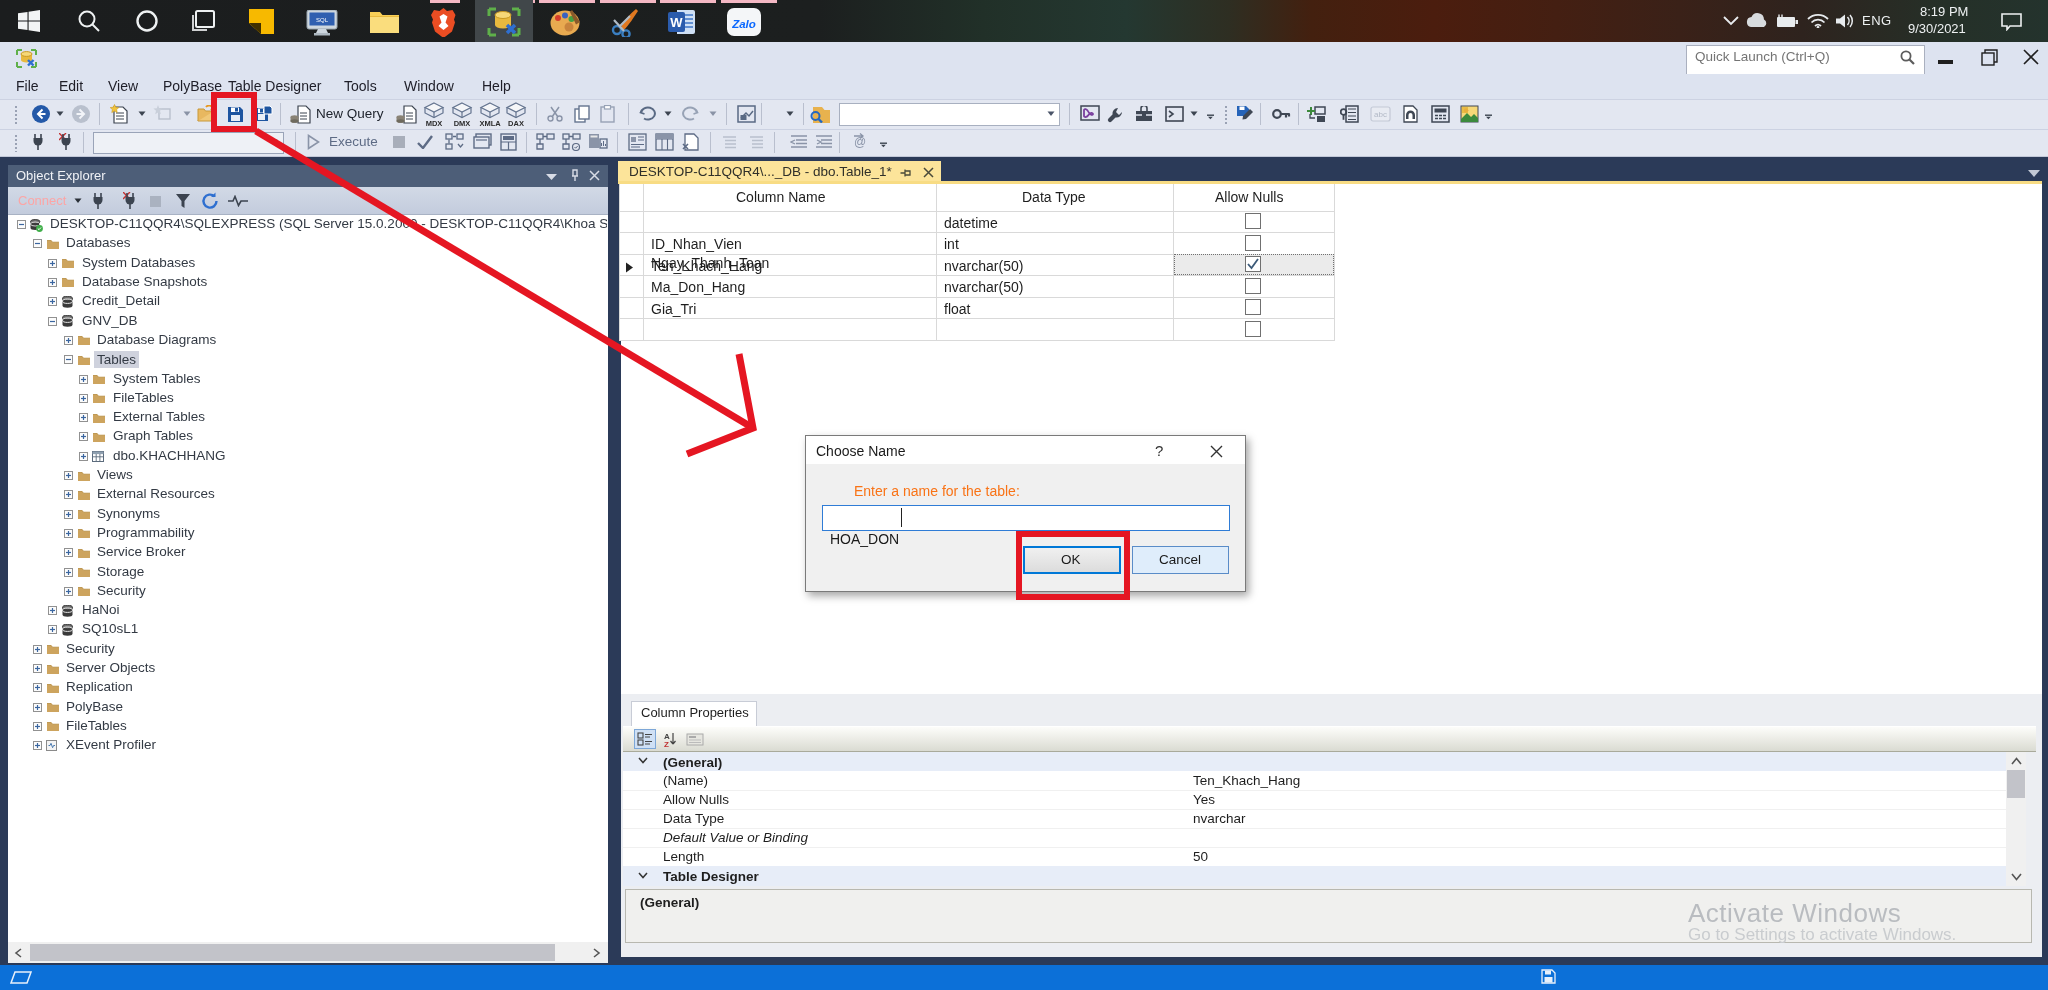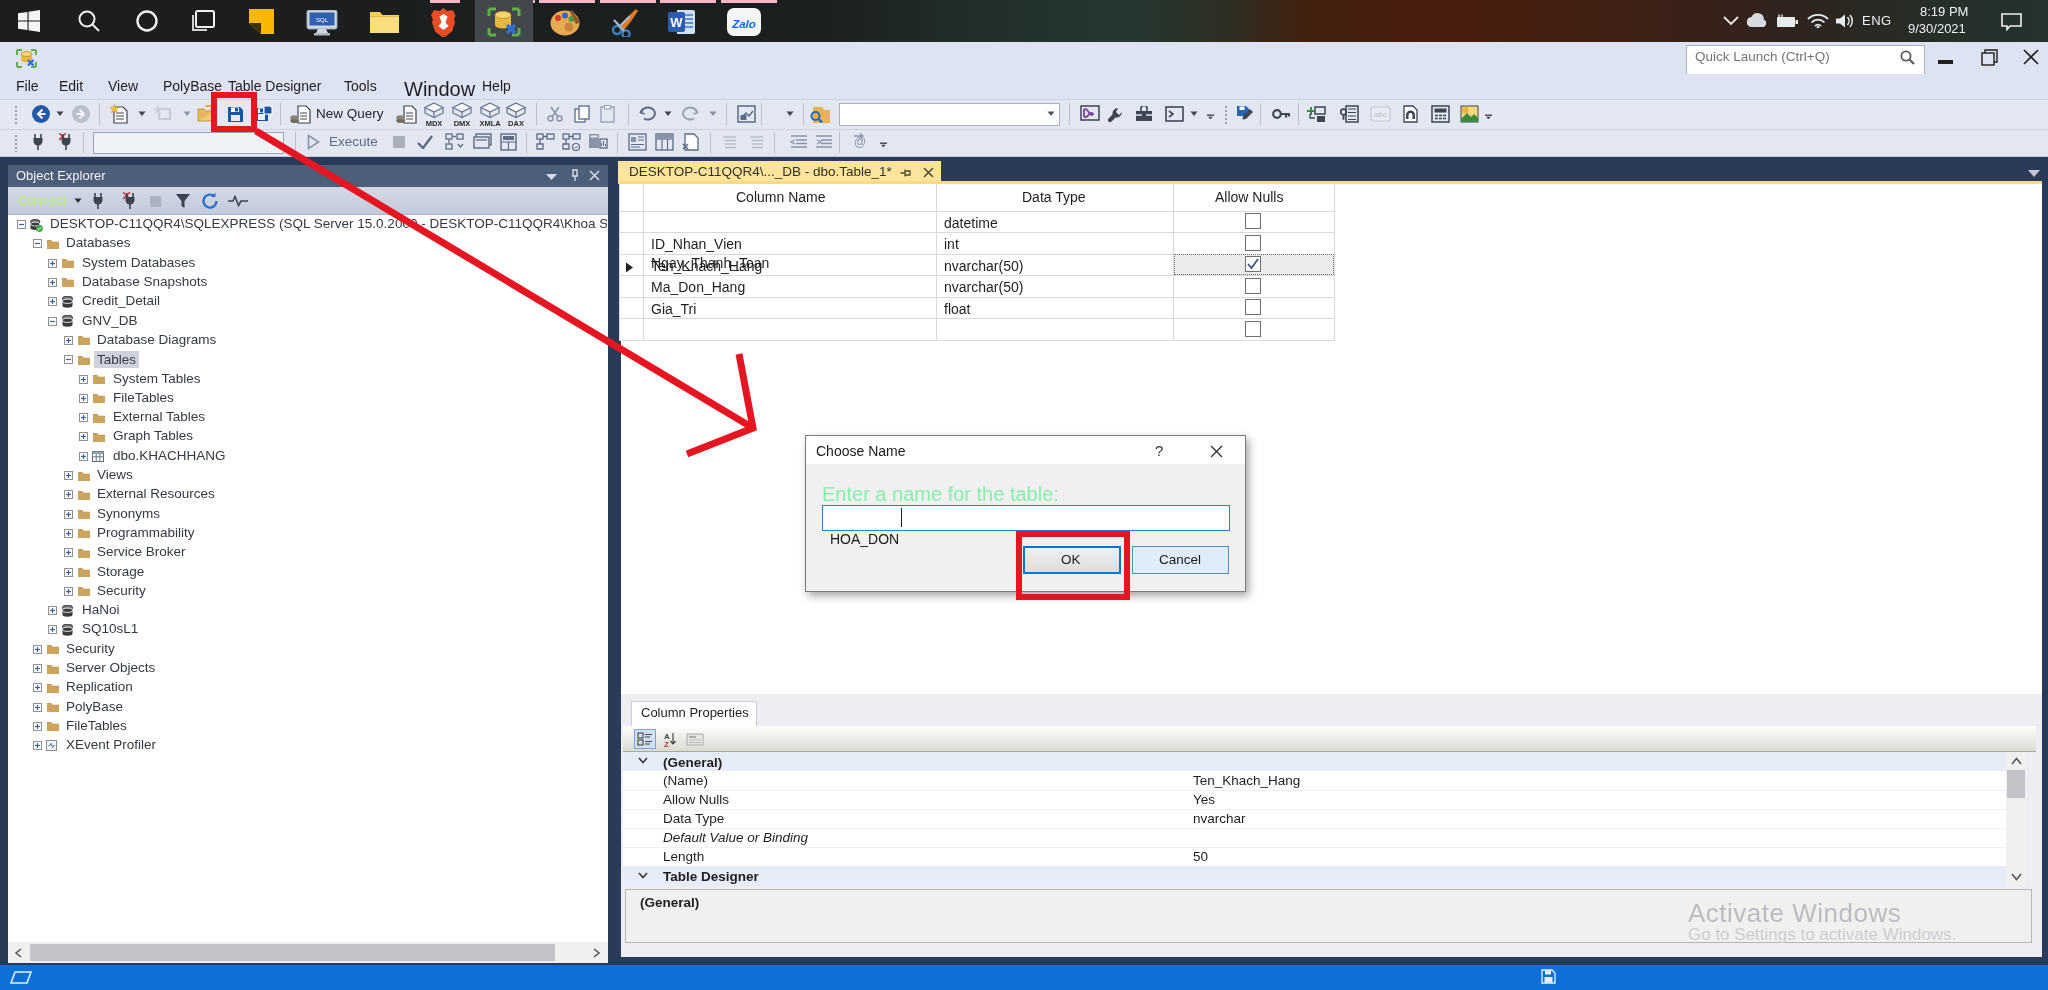--- a/index.html
+++ b/index.html
@@ -129,21 +129,21 @@
 <svg style="position:absolute;left:2023px;top:49px;" width="16" height="16" viewBox="0 0 16 16">
       <path d="M1 1 L15 15 M15 1 L1 15" stroke="#1f1f1f" stroke-width="1.6"></path>
     </svg>
 <div style="position:absolute;left:0;top:74px;width:2048px;height:25px;background:#dde3f0"></div>
 <div style="position:absolute;left:16px;top:78px;font-size:14px;color:#1e1e28;white-space:nowrap;">File</div>
 <div style="position:absolute;left:59px;top:78px;font-size:14px;color:#1e1e28;white-space:nowrap;">Edit</div>
 <div style="position:absolute;left:108px;top:78px;font-size:14px;color:#1e1e28;white-space:nowrap;">View</div>
 <div style="position:absolute;left:163px;top:78px;font-size:14px;color:#1e1e28;white-space:nowrap;">PolyBase</div>
 <div style="position:absolute;left:228px;top:78px;font-size:14px;color:#1e1e28;white-space:nowrap;">Table Designer</div>
 <div style="position:absolute;left:344px;top:78px;font-size:14px;color:#1e1e28;white-space:nowrap;">Tools</div>
-<div style="position:absolute;left:404px;top:78px;font-size:20px;color:#1e1e28;white-space:nowrap;">Window</div>
+<div style="position:absolute;left:404px;top:78px;font-size:14px;color:#1e1e28;white-space:nowrap;">Window</div>
 <div style="position:absolute;left:482px;top:78px;font-size:14px;color:#1e1e28;white-space:nowrap;">Help</div>
 <div style="position:absolute;left:0;top:99px;width:2048px;height:30px;background:#e3e7f1;border-top:1px solid #ccd2e2"></div>
 <div style="position:absolute;left:14px;top:105px;width:4px;height:19px;background-image:radial-gradient(circle,#9aa2b4 1px,transparent 1.2px);background-size:4px 4px"></div>
 <svg style="position:absolute;left:31px;top:104px;" width="20" height="20" viewBox="0 0 20 20">
       <g>
         <circle cx="10" cy="10" r="9" fill="#2459a8"></circle>
         <path d="M11.5 5.5 L7 10 l4.5 4.5 M7 10 h7.5" stroke="#fff" stroke-width="2" fill="none"></path>
       </g>
     </svg>
 <svg style="position:absolute;left:56px;top:111px;" width="8" height="6" viewBox="0 0 8 6">
@@ -468,21 +468,21 @@
 <svg style="position:absolute;left:546px;top:174px;" width="11" height="6" viewBox="0 0 11 6">
       <path d="M0 0 h11 L5.5 6 Z" fill="#d8dce6"></path>
     </svg>
 <svg style="position:absolute;left:570px;top:169px;" width="10" height="14" viewBox="0 0 10 14">
       <path d="M3 1 h4 v6 h-4 Z M2 7 h6 M5 7 v5" stroke="#d8dce6" stroke-width="1.4" fill="none"></path>
     </svg>
 <svg style="position:absolute;left:589px;top:170px;" width="11" height="11" viewBox="0 0 11 11">
       <path d="M1 1 L10 10 M10 1 L1 10" stroke="#d8dce6" stroke-width="1.5"></path>
     </svg>
 <div style="position:absolute;left:8px;top:187px;width:600px;height:28px;background:linear-gradient(#d2d9e6,#c3ccdd);border-bottom:1px solid #a8b2c4"></div>
-<div style="position:absolute;left:18px;top:193px;font-size:13px;color:#bef264;white-space:nowrap;text-align:center;">Connect</div>
+<div style="position:absolute;left:18px;top:193px;font-size:13px;color:#fca5a5;white-space:nowrap;text-align:center;">Connect</div>
 <svg style="position:absolute;left:74px;top:198px;" width="8" height="6" viewBox="0 0 8 6">
       <path d="M0.5 0.5 L4 5 L7.5 0.5 Z" fill="#2a3038"></path>
     </svg>
 <svg style="position:absolute;left:91px;top:192px;" width="15" height="18" viewBox="0 0 15 18">
       <path d="M4 5 v-4 M10 5 v-4" stroke="#3c4450" stroke-width="1.6"></path>
       <path d="M2.5 5 h9 v3 a4.5 4.5 0 0 1 -9 0 Z" fill="#3c4450"></path>
       <path d="M7 12 v5" stroke="#3c4450" stroke-width="1.6"></path>
     </svg>
 <svg style="position:absolute;left:123px;top:192px;" width="15" height="18" viewBox="0 0 15 18">
       <path d="M0 0 L7 7 M7 0 L0 7" stroke="#c03030" stroke-width="1.4" transform="translate(0,0)"></path>
@@ -912,21 +912,21 @@
       <rect x="4" y="1.5" width="6" height="4" fill="#e8f0fa"></rect>
       <rect x="3.5" y="8" width="8" height="5.5" fill="#e8f0fa"></rect>
     </svg>
 <div style="position:absolute;left:805px;top:435px;width:441px;height:157px;background:#f0f0f0;border:1px solid #7a7a7a;box-shadow:3px 4px 8px rgba(0,0,0,0.35)"></div>
 <div style="position:absolute;left:806px;top:436px;width:439px;height:28px;background:#fff"></div>
 <div style="position:absolute;left:816px;top:443px;font-size:14px;color:#1a1a1a;white-space:nowrap;">Choose Name</div>
 <div style="position:absolute;left:1155px;top:442px;font-size:15px;color:#333;white-space:nowrap;">?</div>
 <svg style="position:absolute;left:1210px;top:445px;" width="13" height="13" viewBox="0 0 13 13">
       <path d="M1 1 L12 12 M12 1 L1 12" stroke="#333" stroke-width="1.4"></path>
     </svg>
-<div style="position:absolute;left:822px;top:483px;font-size:20px;color:#86efac;white-space:nowrap;">Enter a name for the table:</div>
+<div style="position:absolute;left:854px;top:483px;font-size:14px;color:#f97316;white-space:nowrap;">Enter a name for the table:</div>
 <div style="position:absolute;left:822px;top:505px;width:408px;height:26px;background:#fff;border:1px solid #2f7cd6"></div>
 <div style="position:absolute;left:830px;top:531px;font-size:14px;color:#1a1a1a;white-space:nowrap;">HOA_DON</div>
 <div style="position:absolute;left:901px;top:508px;width:1px;height:19px;background:#222"></div>
 <div style="position:absolute;left:1023px;top:546px;width:98px;height:28px;background:linear-gradient(#f0f0f0,#dcdcdc);border:2px solid #0078d7"></div>
 <div style="position:absolute;left:1061px;top:552px;font-size:13.5px;color:#1a1a1a;white-space:nowrap;">OK</div>
 <div style="position:absolute;left:1132px;top:546px;width:97px;height:28px;background:#dfedfb;border:1px solid #5a8cc8"></div>
 <div style="position:absolute;left:1159px;top:552px;font-size:13.5px;color:#1a1a1a;white-space:nowrap;">Cancel</div>
 <svg style="position:absolute;left:0px;top:0px;z-index:50;pointer-events:none" width="2048" height="990" viewBox="0 0 2048 990">
       <rect x="214" y="95" width="40" height="34" fill="none" stroke="#e51622" stroke-width="6"></rect>
       <rect x="1019" y="534" width="108" height="63" fill="none" stroke="#e51622" stroke-width="6"></rect>

